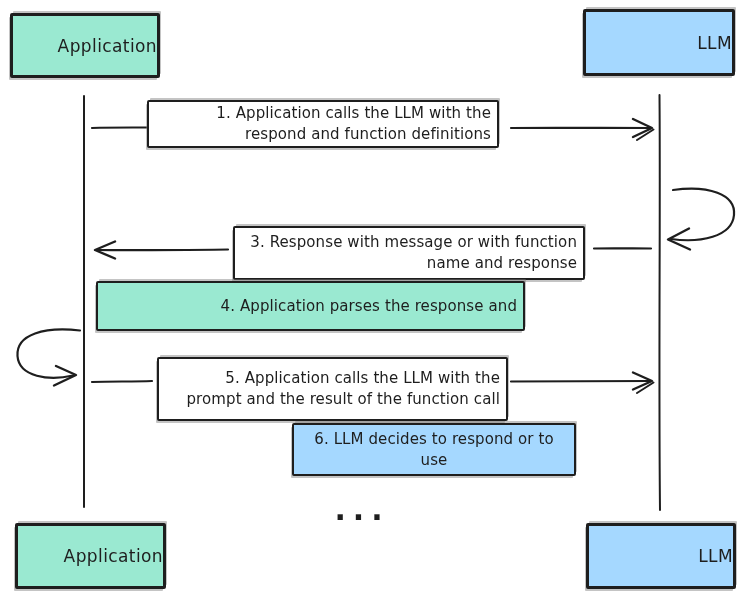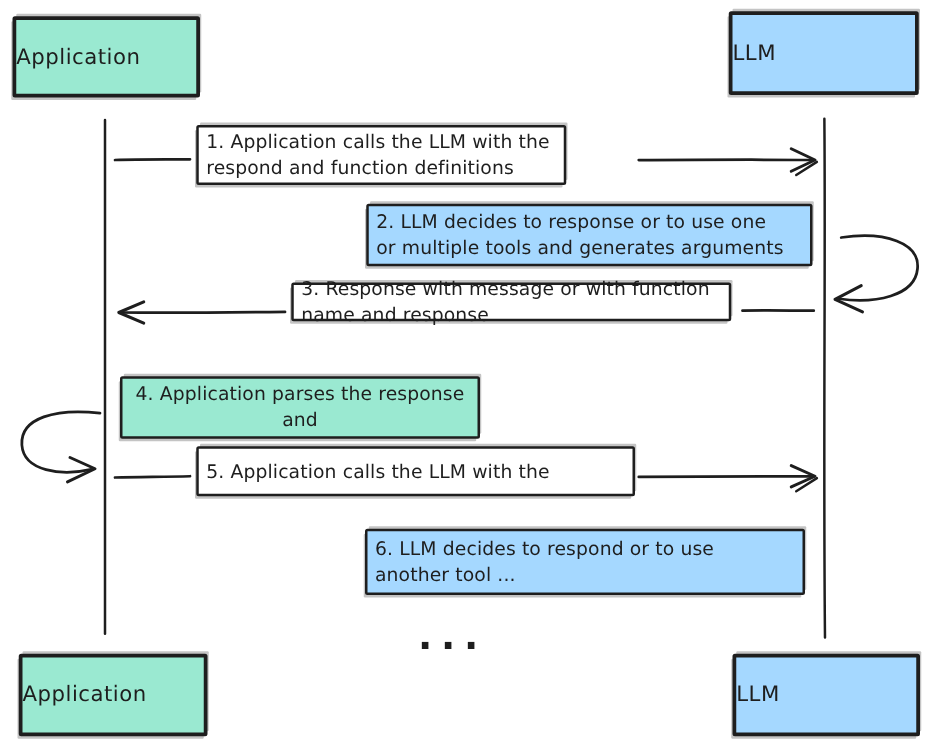--- a/index.html
+++ b/index.html
@@ -6,21 +6,21 @@
   .stage{
     position:relative;width:746px;height:599px;overflow:hidden;
     background:var(--background,#ffffff);
     font-family:"DejaVu Sans",sans-serif;
     color:var(--stroke,#1e1e1e);
   }
   .wires{position:absolute;left:0;top:0;}
   .wires path{stroke:var(--stroke,#1e1e1e);fill:none;stroke-linecap:round;stroke-linejoin:round;}
   .node{
     position:absolute;box-sizing:border-box;
-    display:flex;flex-direction:column;align-items:flex-start;justify-content:center;
+    display:flex;flex-direction:column;align-items:flex-end;justify-content:center;
     text-align:center;border:2px solid var(--stroke,#1e1e1e);border-radius:2px;
     box-shadow:2px -3px 0 -1px rgba(125,125,125,.45), -2px 3px 0 -1px rgba(125,125,125,.45);
     background:var(--white-fill,#ffffff);
   }
   .actor{border-width:3px;font-size:17px;letter-spacing:.4px;}
   .msg{font-size:15px;line-height:21px;letter-spacing:.1px;padding:2px 6px;}
   .fill-green{background:var(--green-fill,#9ae9d1);}
   .fill-blue{background:var(--blue-fill,#a5d8ff);}
   .fill-white{background:var(--white-fill,#ffffff);}
   .ellipsis{
@@ -70,46 +70,42 @@
   </svg>
 
   <div class="node actor fill-green" style="left:10px;top:13px;width:150px;height:65px">
     <span>Application</span>
   </div>
 
   <div class="node actor fill-blue" style="left:583px;top:9px;width:152px;height:67px">
     <span>LLM</span>
   </div>
 
-  <div class="node msg fill-white" style="left:157px;top:100px;width:296px;height:48px">
+  <div class="node msg fill-white" style="left:147px;top:100px;width:352px;height:48px">
     <span>1. Application calls the LLM with the</span>
     <span>respond and function definitions</span>
   </div>
 
-  <div class="node msg fill-blue" style="left:293px;top:163px;width:357px;height:50px">
-    <span>2. LLM decides to response or to use one</span>
-    <span>or multiple tools and generates arguments</span>
-  </div>
 
-  <div class="node msg fill-white" style="left:233px;top:226px;width:352px;height:31px">
+  <div class="node msg fill-white" style="left:233px;top:226px;width:352px;height:54px">
     <span>3. Response with message or with function</span>
     <span>name and response</span>
   </div>
 
-  <div class="node msg fill-green" style="left:96px;top:301px;width:288px;height:50px">
+  <div class="node msg fill-green" style="left:96px;top:281px;width:429px;height:50px">
     <span>4. Application parses the response and</span>
   </div>
 
-  <div class="node msg fill-white" style="left:157px;top:357px;width:351px;height:40px">
+  <div class="node msg fill-white" style="left:157px;top:357px;width:351px;height:64px">
     <span>5. Application calls the LLM with the</span>
+    <span>prompt and the result of the function call</span>
   </div>
 
-  <div class="node msg fill-blue" style="left:292px;top:423px;width:352px;height:53px">
+  <div class="node msg fill-blue" style="left:292px;top:423px;width:284px;height:53px">
     <span>6. LLM decides to respond or to use</span>
-    <span>another tool ...</span>
   </div>
 
   <div class="ellipsis">...</div>
 
   <div class="node actor fill-green" style="left:15px;top:523px;width:151px;height:66px">
     <span>Application</span>
   </div>
 
   <div class="node actor fill-blue" style="left:586px;top:523px;width:150px;height:66px">
     <span>LLM</span>

